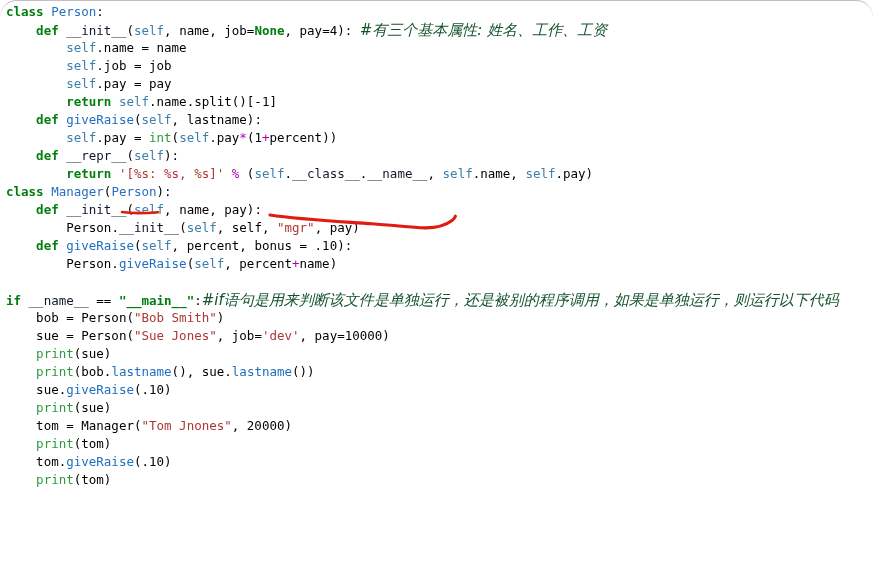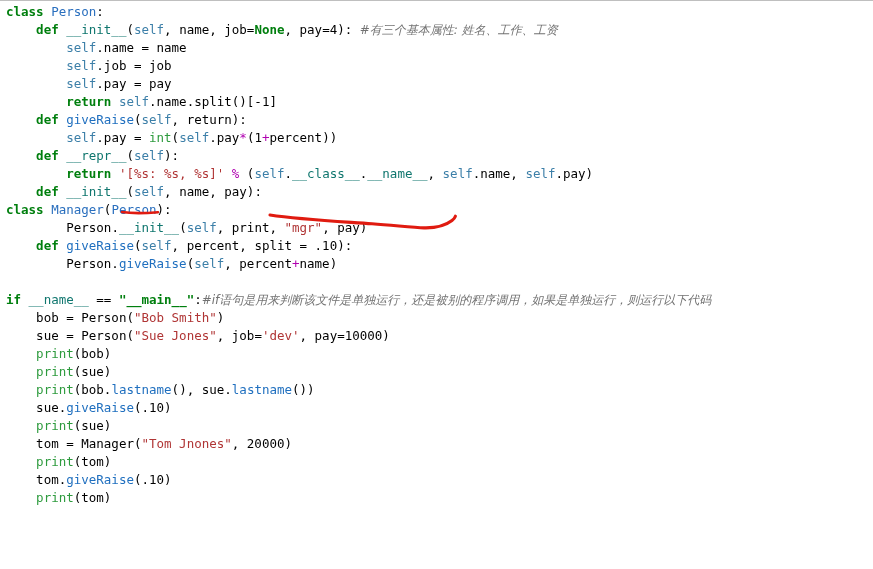--- a/index.html
+++ b/index.html
@@ -15,20 +15,21 @@
     font-family: "DejaVu Sans Mono", "Liberation Mono", monospace;
   }
 
   #editor {
     position: relative;
     width: 873px;
     height: 569px;
     background: #ffffff;
     box-sizing: border-box;
     border-top: 1px solid #bfbfbf;
+    border-radius: 17px;
   }
 
   .code-area {
     position: absolute;
     left: 0;
     top: 2px;
     right: 0;
     padding: 0;
     margin: 0;
   }
@@ -46,27 +47,27 @@
 
   
   .tok-kw      { color: #007F0E; font-weight: bold; }   
   .tok-cls     { color: #2A6FBE; }                      
   .tok-fn      { color: #1F6FBF; }                      
   .tok-self    { color: #3C7FA8; }                      
   .tok-builtin { color: #2E9B3E; }                      
   .tok-const   { color: #007F0E; font-weight: bold; }   
   .tok-str     { color: #B03535; }                      
   .tok-op      { color: #B000B0; }                      
-  .tok-dunder  { color: #0f766e; }                      
+  .tok-dunder  { color: #0f172a; }                      
   .tok-plain   { color: #000000; }
   .tok-comment {
-    color: #737373;
+    color: #14532d;
     font-style: italic;
     font-family: "DejaVu Sans", "Liberation Sans", sans-serif;
-    font-size: 12px;
+    font-size: 15px;
   }
 
   
   #annotations {
     position: absolute;
     left: 0; top: 0;
     width: 873px; height: 569px;
     pointer-events: none;
   }
 </style>
@@ -75,34 +76,33 @@
 
 <div id="editor">
 
   <div class="code-area" id="code-area">
       <div class="line"><span class="tok-kw">class </span><span class="tok-cls">Person</span><span class="tok-plain">:</span></div>
       <div class="line"><span class="tok-plain">    </span><span class="tok-kw">def </span><span class="tok-dunder">__init__</span><span class="tok-plain">(</span><span class="tok-self">self</span><span class="tok-plain">, name, job=</span><span class="tok-const">None</span><span class="tok-plain">, pay=4): </span><span class="tok-comment">#有三个基本属性: 姓名、工作、工资</span></div>
       <div class="line"><span class="tok-plain">        </span><span class="tok-self">self</span><span class="tok-plain">.name = name</span></div>
       <div class="line"><span class="tok-plain">        </span><span class="tok-self">self</span><span class="tok-plain">.job = job</span></div>
       <div class="line"><span class="tok-plain">        </span><span class="tok-self">self</span><span class="tok-plain">.pay = pay</span></div>
       <div class="line"><span class="tok-plain">        </span><span class="tok-kw">return </span><span class="tok-self">self</span><span class="tok-plain">.name.split()[-1]</span></div>
-      <div class="line"><span class="tok-plain">    </span><span class="tok-kw">def </span><span class="tok-fn">giveRaise</span><span class="tok-plain">(</span><span class="tok-self">self</span><span class="tok-plain">, return):</span></div>
+      <div class="line"><span class="tok-plain">    </span><span class="tok-kw">def </span><span class="tok-fn">giveRaise</span><span class="tok-plain">(</span><span class="tok-self">self</span><span class="tok-plain">, lastname):</span></div>
       <div class="line"><span class="tok-plain">        </span><span class="tok-self">self</span><span class="tok-plain">.pay = </span><span class="tok-builtin">int</span><span class="tok-plain">(</span><span class="tok-self">self</span><span class="tok-plain">.pay</span><span class="tok-op">*</span><span class="tok-plain">(1</span><span class="tok-op">+</span><span class="tok-plain">percent))</span></div>
       <div class="line"><span class="tok-plain">    </span><span class="tok-kw">def </span><span class="tok-dunder">__repr__</span><span class="tok-plain">(</span><span class="tok-self">self</span><span class="tok-plain">):</span></div>
       <div class="line"><span class="tok-plain">        </span><span class="tok-kw">return </span><span class="tok-str">'[%s: %s, %s]'</span><span class="tok-plain"> </span><span class="tok-op">%</span><span class="tok-plain"> (</span><span class="tok-self">self</span><span class="tok-plain">.</span><span class="tok-dunder">__class__</span><span class="tok-plain">.</span><span class="tok-dunder">__name__</span><span class="tok-plain">, </span><span class="tok-self">self</span><span class="tok-plain">.name, </span><span class="tok-self">self</span><span class="tok-plain">.pay)</span></div>
+      <div class="line"><span class="tok-kw">class </span><span class="tok-cls">Manager</span><span class="tok-plain">(</span><span class="tok-cls">Person</span><span class="tok-plain">):</span></div>
       <div class="line"><span class="tok-plain">    </span><span class="tok-kw">def </span><span class="tok-dunder">__init__</span><span class="tok-plain">(</span><span class="tok-self">self</span><span class="tok-plain">, name, pay):</span></div>
-      <div class="line"><span class="tok-kw">class </span><span class="tok-cls">Manager</span><span class="tok-plain">(</span><span class="tok-cls">Person</span><span class="tok-plain">):</span></div>
-      <div class="line"><span class="tok-plain">        </span><span class="tok-plain">Person</span><span class="tok-plain">.</span><span class="tok-dunder">__init__</span><span class="tok-plain">(</span><span class="tok-self">self</span><span class="tok-plain">, print, </span><span class="tok-str">"mgr"</span><span class="tok-plain">, pay)</span></div>
-      <div class="line"><span class="tok-plain">    </span><span class="tok-kw">def </span><span class="tok-fn">giveRaise</span><span class="tok-plain">(</span><span class="tok-self">self</span><span class="tok-plain">, percent, split = .10):</span></div>
+      <div class="line"><span class="tok-plain">        </span><span class="tok-plain">Person</span><span class="tok-plain">.</span><span class="tok-dunder">__init__</span><span class="tok-plain">(</span><span class="tok-self">self</span><span class="tok-plain">, self, </span><span class="tok-str">"mgr"</span><span class="tok-plain">, pay)</span></div>
+      <div class="line"><span class="tok-plain">    </span><span class="tok-kw">def </span><span class="tok-fn">giveRaise</span><span class="tok-plain">(</span><span class="tok-self">self</span><span class="tok-plain">, percent, bonus = .10):</span></div>
       <div class="line"><span class="tok-plain">        </span><span class="tok-plain">Person.</span><span class="tok-fn">giveRaise</span><span class="tok-plain">(</span><span class="tok-self">self</span><span class="tok-plain">, percent</span><span class="tok-op">+</span><span class="tok-plain">name)</span></div>
       <div class="line">&nbsp;</div>
       <div class="line"><span class="tok-kw">if </span><span class="tok-dunder">__name__</span><span class="tok-plain"> </span><span class="tok-plain">==</span><span class="tok-plain"> </span><span class="tok-const">"__main__"</span><span class="tok-plain">:</span><span class="tok-comment">#if语句是用来判断该文件是单独运行，还是被别的程序调用，如果是单独运行，则运行以下代码</span></div>
       <div class="line"><span class="tok-plain">    </span><span class="tok-plain">bob = </span><span class="tok-plain">Person</span><span class="tok-plain">(</span><span class="tok-str">"Bob Smith"</span><span class="tok-plain">)</span></div>
       <div class="line"><span class="tok-plain">    </span><span class="tok-plain">sue = </span><span class="tok-plain">Person</span><span class="tok-plain">(</span><span class="tok-str">"Sue Jones"</span><span class="tok-plain">, job=</span><span class="tok-str">'dev'</span><span class="tok-plain">, pay=10000)</span></div>
-      <div class="line"><span class="tok-plain">    </span><span class="tok-builtin">print</span><span class="tok-plain">(bob)</span></div>
       <div class="line"><span class="tok-plain">    </span><span class="tok-builtin">print</span><span class="tok-plain">(sue)</span></div>
       <div class="line"><span class="tok-plain">    </span><span class="tok-builtin">print</span><span class="tok-plain">(bob.</span><span class="tok-fn">lastname</span><span class="tok-plain">(), sue.</span><span class="tok-fn">lastname</span><span class="tok-plain">())</span></div>
       <div class="line"><span class="tok-plain">    </span><span class="tok-plain">sue.</span><span class="tok-fn">giveRaise</span><span class="tok-plain">(.10)</span></div>
       <div class="line"><span class="tok-plain">    </span><span class="tok-builtin">print</span><span class="tok-plain">(sue)</span></div>
       <div class="line"><span class="tok-plain">    </span><span class="tok-plain">tom = </span><span class="tok-plain">Manager</span><span class="tok-plain">(</span><span class="tok-str">"Tom Jnones"</span><span class="tok-plain">, 20000)</span></div>
       <div class="line"><span class="tok-plain">    </span><span class="tok-builtin">print</span><span class="tok-plain">(tom)</span></div>
       <div class="line"><span class="tok-plain">    </span><span class="tok-plain">tom.</span><span class="tok-fn">giveRaise</span><span class="tok-plain">(.10)</span></div>
       <div class="line"><span class="tok-plain">    </span><span class="tok-builtin">print</span><span class="tok-plain">(tom)</span></div>
     </div>
 

